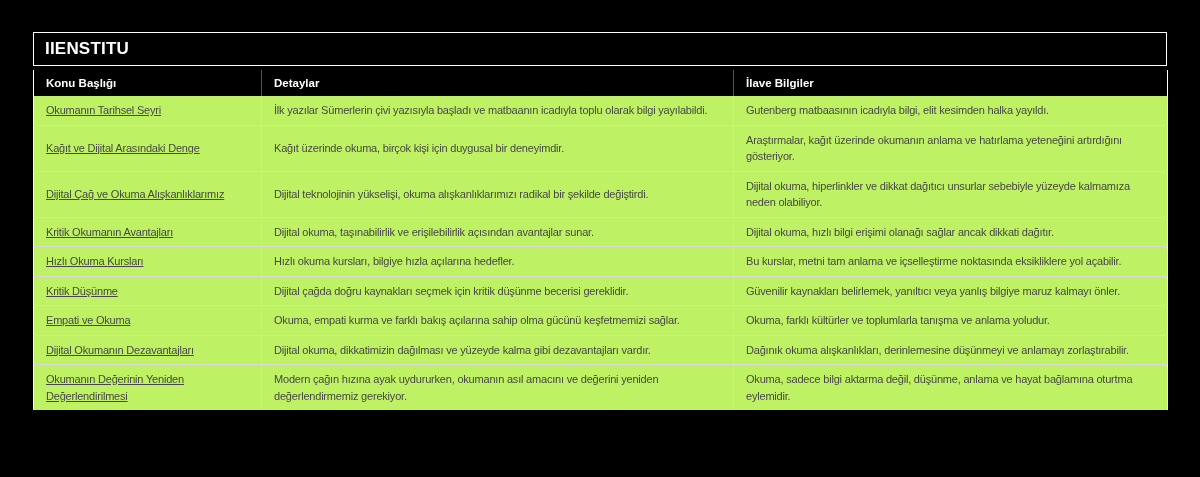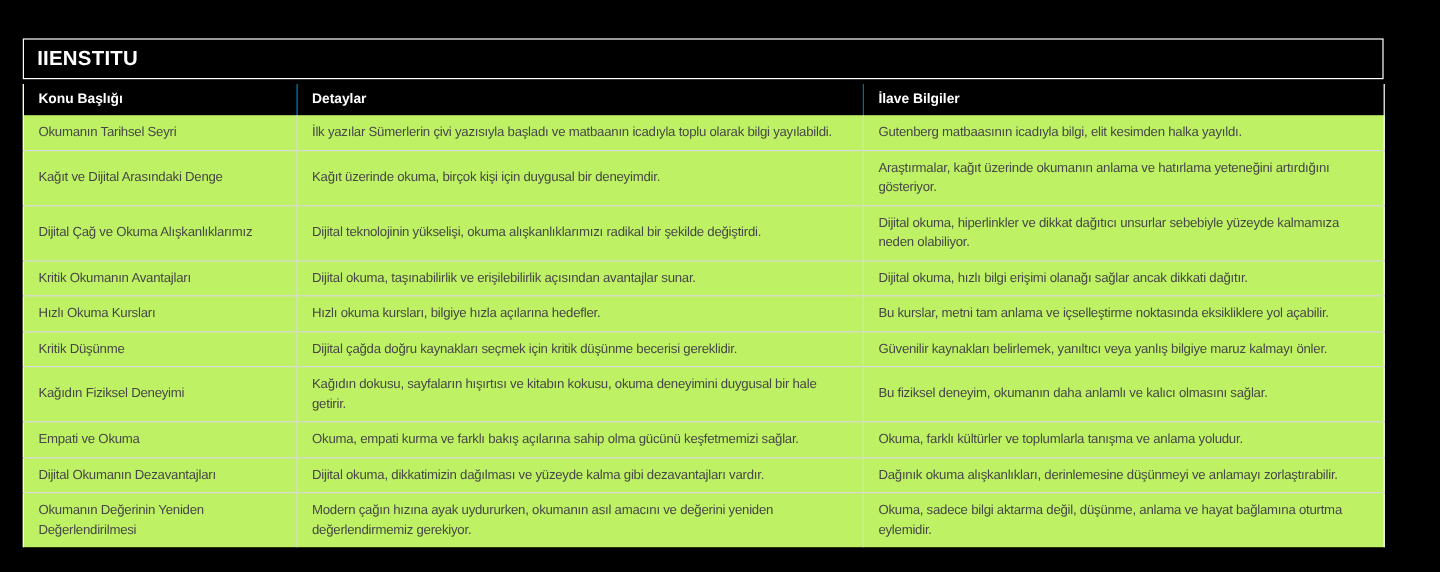--- a/index.html
+++ b/index.html
@@ -6,21 +6,21 @@
     margin: 0;
     padding: 0;
     background: #000000;
     width: 1200px;
     height: 477px;
     overflow: hidden;
     font-family: "Liberation Sans", "DejaVu Sans", sans-serif;
   }
   .frame {
     position: absolute;
-    left: 19px;
+    left: 33px;
     top: 32px;
     width: 1134px;
   }
   .title-bar {
     box-sizing: border-box;
     width: 100%;
     background: #000000;
     border: 1px solid #ffffff;
     color: #ffffff;
     font-size: 17px;
@@ -53,21 +53,21 @@
     color: #474747;
     font-size: 11px;
     letter-spacing: -0.2px;
     line-height: 16.5px;
     padding: 6px 12px;
     vertical-align: middle;
     border-top: 1px solid #d9d9d9;
     border-left: 1px solid #d9d9d9;
     word-wrap: break-word;
   }
-  table.content td:first-child { border-left: none; }
+  table.content td:first-child { border-left: none; text-decoration: underline; }
   table.content tbody tr:first-child td { border-top: none; }
 </style>
 </head>
 <body>
 
 <div class="frame">
 
   <div class="title-bar">
     <span>IIENSTITU</span>
   </div>
@@ -115,25 +115,20 @@
     <td>Hızlı okuma kursları, bilgiye hızla açılarına hedefler.</td>
     <td>Bu kurslar, metni tam anlama ve içselleştirme noktasında eksikliklere yol açabilir.</td>
   </tr>
 
   <tr>
     <td>Kritik Düşünme</td>
     <td>Dijital çağda doğru kaynakları seçmek için kritik düşünme becerisi gereklidir.</td>
     <td>Güvenilir kaynakları belirlemek, yanıltıcı veya yanlış bilgiye maruz kalmayı önler.</td>
   </tr>
 
-  <tr>
-    <td>Kağıdın Fiziksel Deneyimi</td>
-    <td>Kağıdın dokusu, sayfaların hışırtısı ve kitabın kokusu, okuma deneyimini duygusal bir hale getirir.</td>
-    <td>Bu fiziksel deneyim, okumanın daha anlamlı ve kalıcı olmasını sağlar.</td>
-  </tr>
 
   <tr>
     <td>Empati ve Okuma</td>
     <td>Okuma, empati kurma ve farklı bakış açılarına sahip olma gücünü keşfetmemizi sağlar.</td>
     <td>Okuma, farklı kültürler ve toplumlarla tanışma ve anlama yoludur.</td>
   </tr>
 
   <tr>
     <td>Dijital Okumanın Dezavantajları</td>
     <td>Dijital okuma, dikkatimizin dağılması ve yüzeyde kalma gibi dezavantajları vardır.</td>

